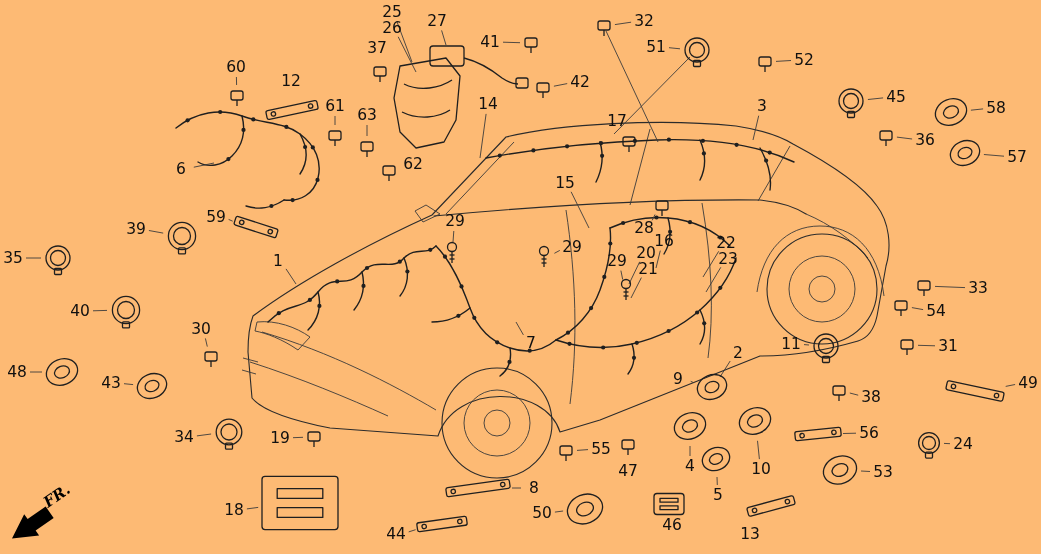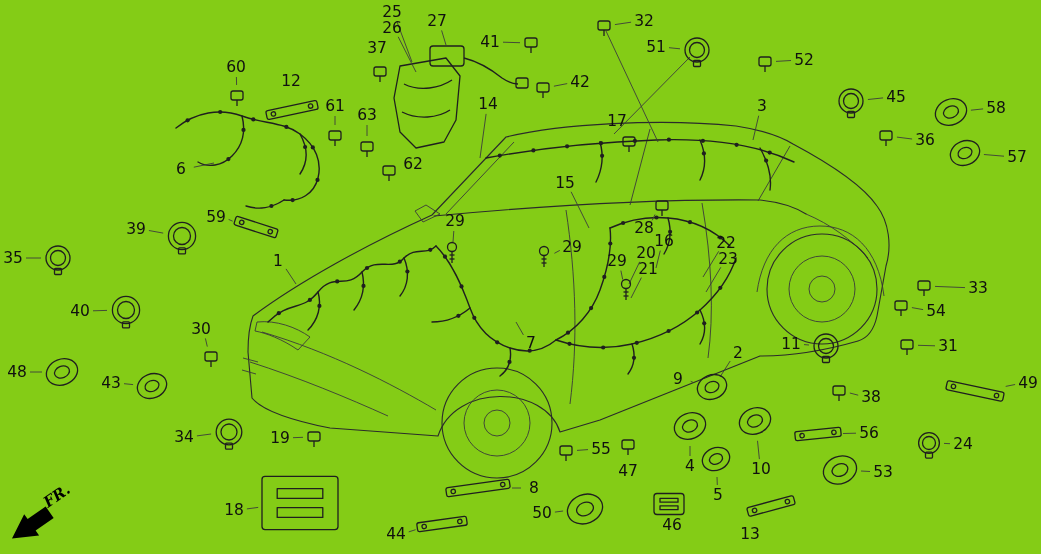--- a/index.html
+++ b/index.html
@@ -1,16 +1,16 @@
 <!DOCTYPE html>
 <html><head>
 <meta charset="utf-8">
 <style>
   html,body{margin:0;padding:0;background:#ffffff;}
-  .canvas{position:relative;width:1041px;height:554px;background:#84cc16;overflow:hidden;}
+  .canvas{position:relative;width:1041px;height:554px;background:#fdba74;overflow:hidden;}
   svg{display:block;}
   .outline{fill:none;stroke:#2b2b2b;stroke-width:1.1;stroke-linejoin:round;stroke-linecap:round;}
   .thin{fill:none;stroke:#3a3a3a;stroke-width:0.9;}
   .harness{fill:none;stroke:#1f1f1f;stroke-width:1.4;stroke-linecap:round;}
   .leader{stroke:#3c3c3c;stroke-width:0.9;}
   .attach{stroke:#3c3c3c;stroke-width:0.9;}
   .part, .part *{fill:none;stroke:#1f1f1f;stroke-width:1.3;stroke-linejoin:round;}
   .dot{fill:#1f1f1f;stroke:none;}
   .callout{font:15.5px "DejaVu Sans", sans-serif;fill:#101010;text-anchor:middle;dominant-baseline:central;}
   .fr-text{font:italic bold 15px "DejaVu Serif", serif;fill:#000;}

